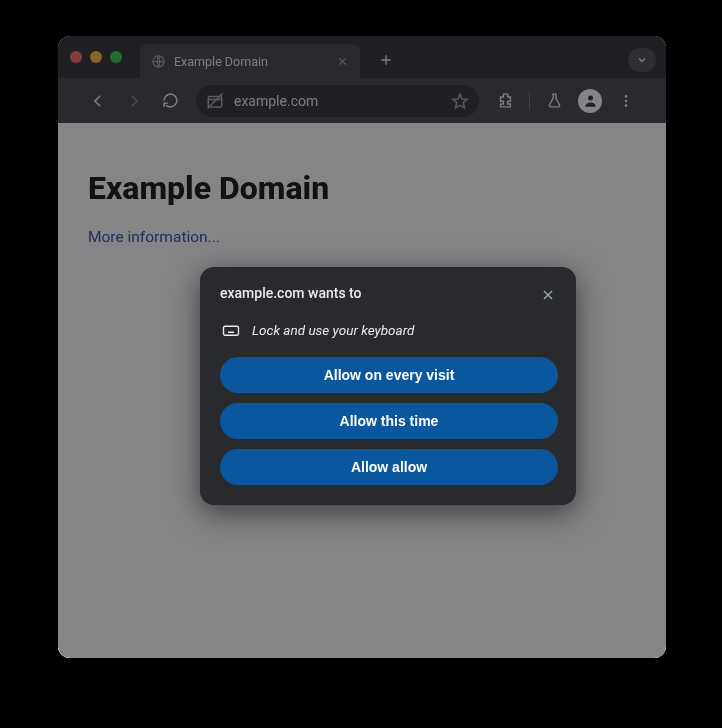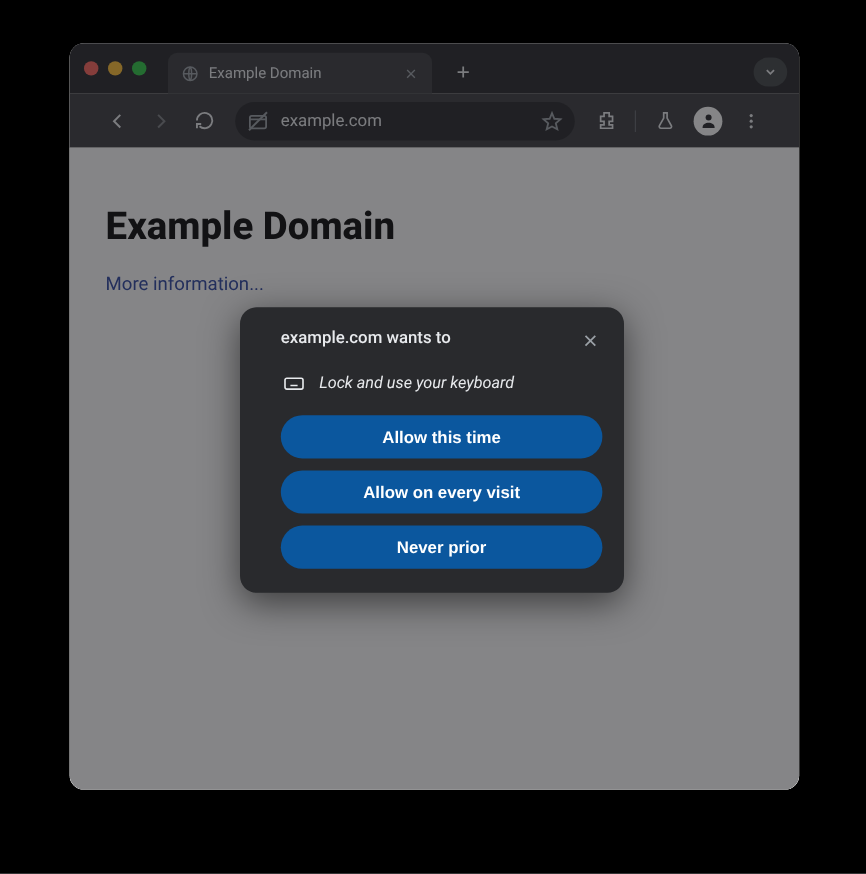--- a/index.html
+++ b/index.html
@@ -128,25 +128,25 @@
   
   .modal-overlay {
     position:absolute; inset:0;
     background: rgba(32,33,36,0.55);
     border-radius:12px;
     pointer-events:none;
   }
   
   .perm-dialog {
     position: absolute;
-    left: 200px; top: 256px;
-    width: 320px;
+    left: 200px; top: 267px;
+    width: 376px;
     background: #292a2d;
     border-radius: 14px;
-    padding: 18px 18px 20px 34px;
+    padding: 18px 18px 20px 20px;
     color: #e8eaed;
     box-shadow: 0 8px 30px rgba(0,0,0,0.55);
     z-index: 10;
   }
   .perm-header {
     display:flex; align-items:flex-start; justify-content:space-between;
     margin-bottom: 16px;
   }
   .perm-title { font-size: 14px; font-weight:500;}
   .perm-close {
@@ -294,17 +294,17 @@
   <div class="perm-item">
     <span class="icon">
       <svg width="18" height="18" viewBox="0 0 24 24" fill="none" stroke="#e8eaed" stroke-width="1.8">
         <rect x="2" y="7" width="20" height="12" rx="2"></rect>
         <path d="M6 11h.01M10 11h.01M14 11h.01M18 11h.01M8 15h8"></path>
       </svg>
     </span>
     <span>Lock and use your keyboard</span>
   </div>
   <div class="perm-buttons">
+    <button class="perm-btn">Allow on every visit</button>
     <button class="perm-btn">Allow this time</button>
-    <button class="perm-btn">Allow on every visit</button>
-    <button class="perm-btn">Never prior</button>
+    <button class="perm-btn">Allow allow</button>
   </div>
 </div>
 
 </body></html>

